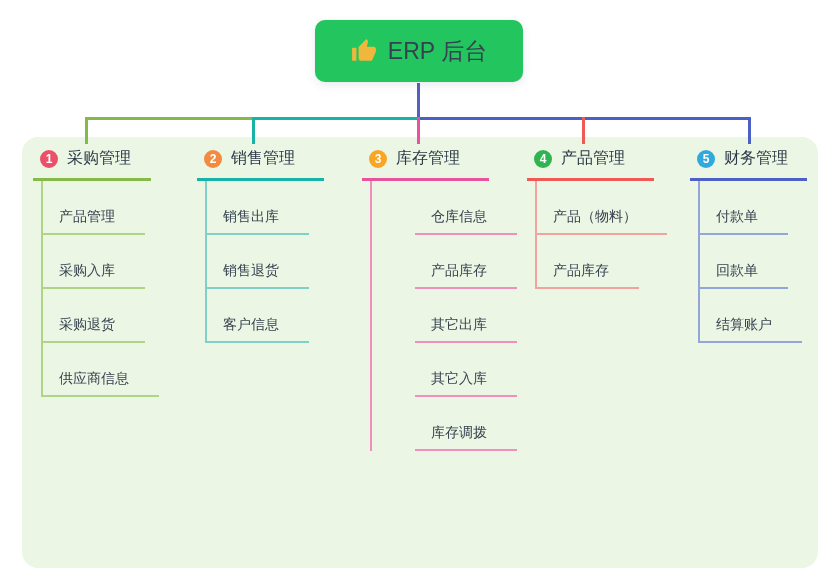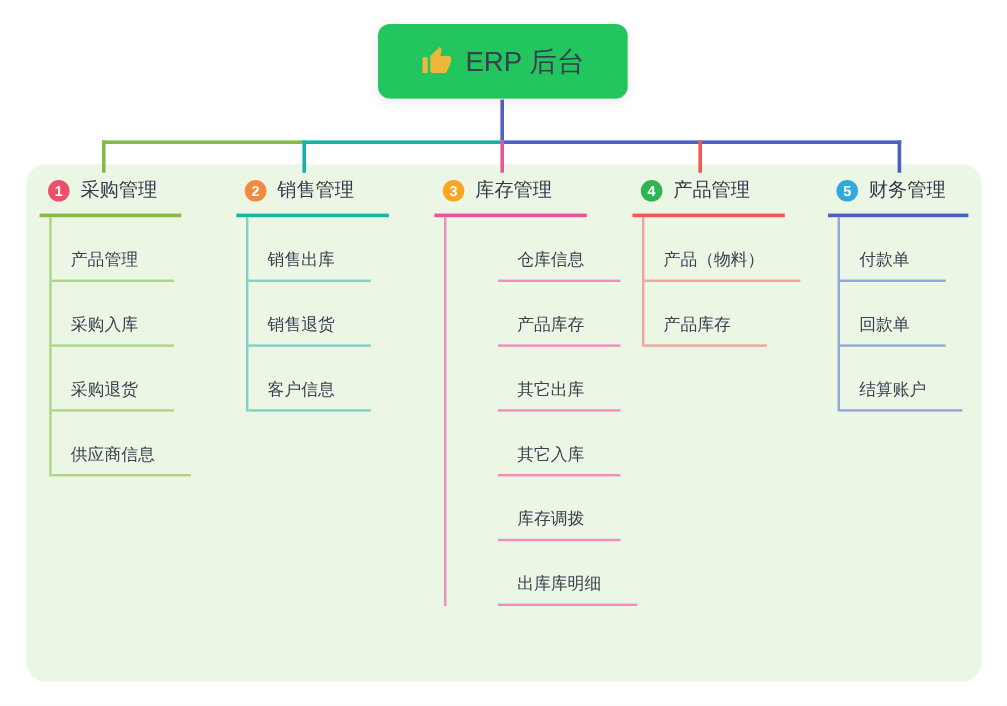--- a/index.html
+++ b/index.html
@@ -105,21 +105,20 @@
     <div class="branch-header" style="border-bottom-color: rgb(232, 84, 155);">
       <span class="badge" style="background-color: rgb(248, 166, 35);">3</span>
       <span>库存管理</span>
     </div>
     <div class="children" style="border-left-color: rgb(240, 143, 188); padding-left: 43px;">
       <div class="child" style="border-bottom-color: rgb(240, 143, 188);">仓库信息</div>
       <div class="child" style="border-bottom-color: rgb(240, 143, 188);">产品库存</div>
       <div class="child" style="border-bottom-color: rgb(240, 143, 188);">其它出库</div>
       <div class="child" style="border-bottom-color: rgb(240, 143, 188);">其它入库</div>
       <div class="child" style="border-bottom-color: rgb(240, 143, 188);">库存调拨</div>
-      <div class="child" style="border-bottom-color: rgb(240, 143, 188);">出库库明细</div>
     </div>
   </div>
 
   <div class="branch b4">
     <div class="branch-header" style="border-bottom-color: rgb(240, 90, 85);">
       <span class="badge" style="background-color: rgb(48, 180, 81);">4</span>
       <span>产品管理</span>
     </div>
     <div class="children" style="border-left-color: rgb(243, 162, 157);">
       <div class="child" style="border-bottom-color: rgb(243, 162, 157);">产品（物料）</div>

